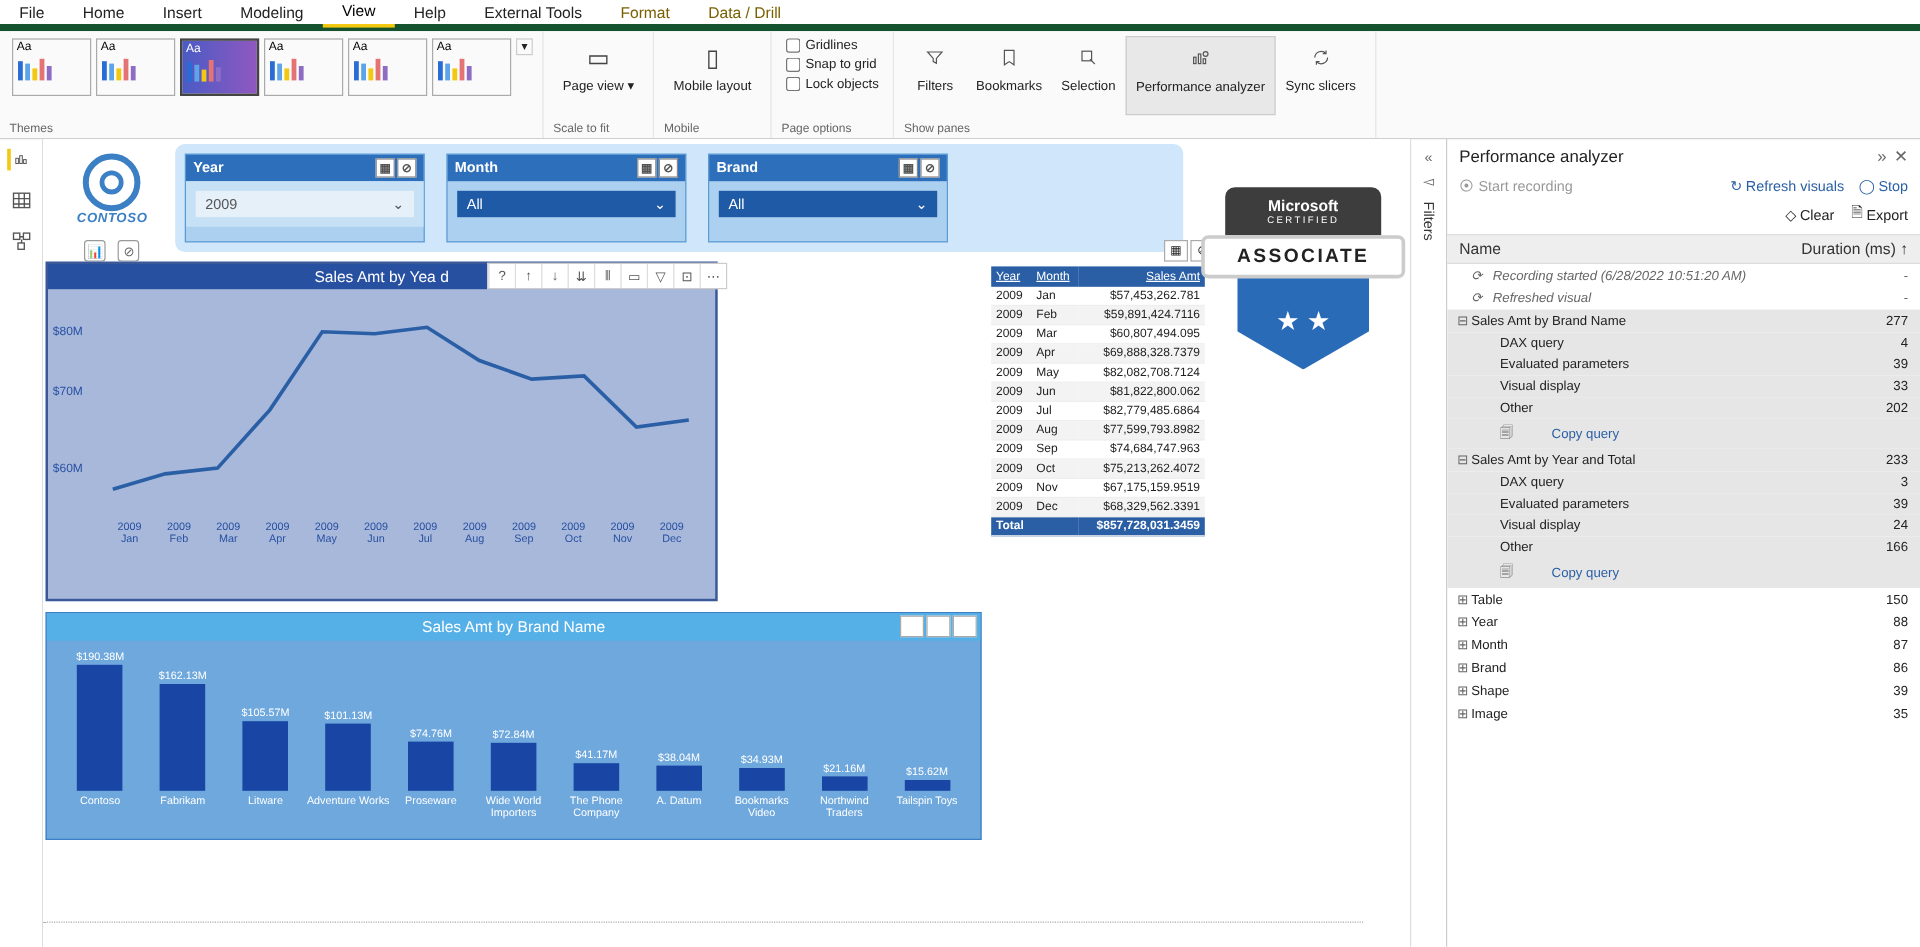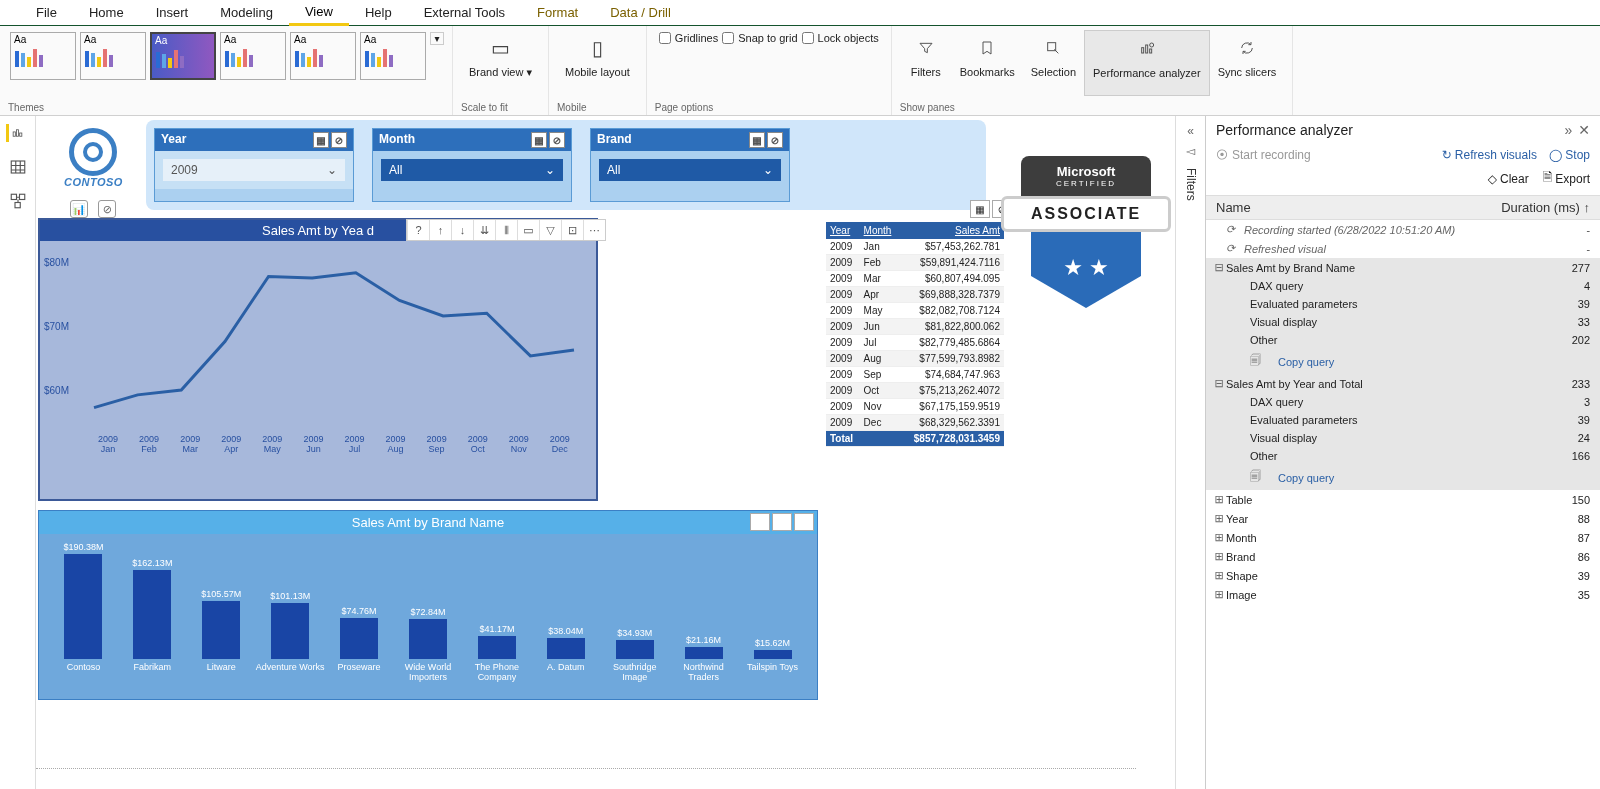--- a/index.html
+++ b/index.html
@@ -1,19 +1,19 @@
 <!DOCTYPE html>
 <html><head>
 <meta charset="utf-8">
 <style>
 * { box-sizing: border-box; margin: 0; padding: 0; font-family: "Segoe UI", sans-serif; }
 body { background: #fff; font-size: 12px; color: #222; overflow: hidden; width: 1600px; height: 789px; }
 
 
-.menubar { display: flex; height: 26px; border-bottom: 1px solid #14532d; padding-left: 20px; align-items: center; }
+.menubar { display: flex; height: 26px; border-bottom: 6px solid #14532d; padding-left: 0; align-items: center; }
 .menubar .item { padding: 4px 16px; cursor: pointer; font-size: 13px; }
 .menubar .item.active { border-bottom: 3px solid #f2c811; color: #000; font-weight: 500;}
 .menubar .item.yellow { color: #7a6000; }
 
 
 .ribbon { display: flex; height: 90px; border-bottom: 1px solid #d0d0d0; background: #fafafa; }
 .ribbon-group { display: flex; flex-direction: column; padding: 4px 8px 0 8px; border-right: 1px solid #e5e5e5; }
 .ribbon-group .content { display: flex; flex: 1; align-items: flex-start; }
 .ribbon-group .label { text-align: left; font-size: 10px; color: #666; padding: 2px 0; }
 
@@ -28,21 +28,21 @@
 .theme-thumb .bars span:nth-child(4){height:18px;background:#e57373}
 .theme-thumb .bars span:nth-child(5){height:12px;background:#8e6cc3}
 .theme-thumb .bars span:nth-child(1){height:16px}
 .theme-more { width:14px; display:flex; align-items:center; justify-content:center; border:1px solid #ccc; margin:2px 0 2px 2px; cursor:pointer; font-size:10px;}
 
 .ribbon-btn { display:flex; flex-direction:column; align-items:center; padding:2px 8px; cursor:pointer; height: 66px; justify-content:flex-start; min-width:52px;}
 .ribbon-btn .icon { width:32px; height:32px; display:flex; align-items:center; justify-content:center; font-size:20px; color:#444;}
 .ribbon-btn .txt { font-size:11px; text-align:center; line-height:1.1; margin-top:2px;}
 .ribbon-btn.active { background:#e8e8e8; border:1px solid #ccc;}
 
-.chklist { display:flex; flex-direction:row; padding:2px 4px; gap:4px;}
+.chklist { display:flex; flex-direction:column; padding:2px 4px; gap:4px;}
 .chklist label { display:flex; align-items:center; font-size:11px; gap:4px; cursor:pointer;}
 .chklist input { width:12px; height:12px;}
 
 
 .main { display:flex; height: calc(789px - 116px); }
 .leftrail { width:36px; border-right:1px solid #ddd; display:flex; flex-direction:column; align-items:center; padding-top:8px; gap:16px;}
 .leftrail .ic { width:18px; height:18px; cursor:pointer; color:#666; display:flex; align-items:center; justify-content:center;}
 .leftrail .ic.active { border-left:3px solid #f2c811; padding-left:2px; margin-left:-5px;}
 
 .canvas { flex:1; position:relative; background:#fff; overflow:hidden;}
@@ -124,21 +124,21 @@
 .perfpane .tablehead .c1{flex:1;}
 .perfpane .tablehead .c2{text-align:right;}
 .perfpane .rows{ flex:1; overflow:auto; font-size:11px;}
 .prow{ display:flex; padding:3px 10px 3px 6px; align-items:center;}
 .prow .exp{ width:14px; color:#666; cursor:pointer; text-align:center;}
 .prow .ico{ width:14px; color:#666; margin-right:4px;}
 .prow .nm{ flex:1;}
 .prow .dur{ text-align:right; width:50px;}
 .prow.italic{ font-style:italic; color:#666;}
 .prow.indent2{ padding-left:44px;}
-.prow .copy{ color:#2a5fa5; cursor:pointer; margin-left:10px;}
+.prow .copy{ color:#2a5fa5; cursor:pointer; margin-left:25px;}
 .prow.selected{ background:#e6e6e6;}
 svg.ic { width:16px;height:16px;stroke:#555;fill:none;stroke-width:1.5;}
 </style>
 </head>
 <body>
 
 <div class="menubar">
   <div class="item">File</div>
   <div class="item">Home</div>
   <div class="item">Insert</div>
@@ -215,21 +215,21 @@
         </div>
       <div class="theme-more">▾</div>
     </div>
     <div class="label">Themes</div>
   </div>
 
   <div class="ribbon-group">
     <div class="content">
       <div class="ribbon-btn">
         <div class="icon">▭</div>
-        <div class="txt"><span>Brand view</span> ▾</div>
+        <div class="txt"><span>Page view</span> ▾</div>
       </div>
     </div>
     <div class="label">Scale to fit</div>
   </div>
 
   <div class="ribbon-group">
     <div class="content">
       <div class="ribbon-btn">
         <div class="icon">▯</div>
         <div class="txt">Mobile layout</div>
@@ -404,21 +404,21 @@
           <span>↓</span>
           <span>⇊</span>
           <span>⫴</span>
           <span>▭</span>
           <span>▽</span>
           <span>⊡</span>
           <span>⋯</span>
         </div>
       </div>
       <div class="plot">
-        <div class="ylabel" style="top:16px">$80M</div>
+        <div class="ylabel" style="top:30px">$80M</div>
         <div class="ylabel" style="top:80px">$70M</div>
         <div class="ylabel" style="top:144px">$60M</div>
         <svg viewBox="0 0 500 180">
           <polyline id="linepath" fill="none" stroke="#2a5fa5" stroke-width="3" points="10,156.66666666666666 53.63636363636363,143.86666666666667 97.27272727272727,139.0666666666667 140.9090909090909,90.5333333333333 184.54545454545453,25.466666666666697 228.18181818181816,27.06666666666669 271.8181818181818,21.73333333333335 315.45454545454544,49.4666666666667 359.09090909090907,64.93333333333332 402.7272727272727,62.26666666666665 446.3636363636363,104.93333333333331 489.99999999999994,99.06666666666668"></polyline>
         </svg>
         <div class="xlabels" id="line-xlabels">
             <div>2009<br>Jan</div>
             <div>2009<br>Feb</div>
             <div>2009<br>Mar</div>
             <div>2009<br>Apr</div>
@@ -479,21 +479,21 @@
             <div class="lbl">The Phone Company</div>
           </div>
           <div class="barcol">
             <div class="val">$38.04M</div>
             <div class="bar" style="height:20.922px"></div>
             <div class="lbl">A. Datum</div>
           </div>
           <div class="barcol">
             <div class="val">$34.93M</div>
             <div class="bar" style="height:19.2115px"></div>
-            <div class="lbl">Southridge Image</div>
+            <div class="lbl">Bookmarks Video</div>
           </div>
           <div class="barcol">
             <div class="val">$21.16M</div>
             <div class="bar" style="height:11.638px"></div>
             <div class="lbl">Northwind Traders</div>
           </div>
           <div class="barcol">
             <div class="val">$15.62M</div>
             <div class="bar" style="height:8.591000000000001px"></div>
             <div class="lbl">Tailspin Toys</div>

